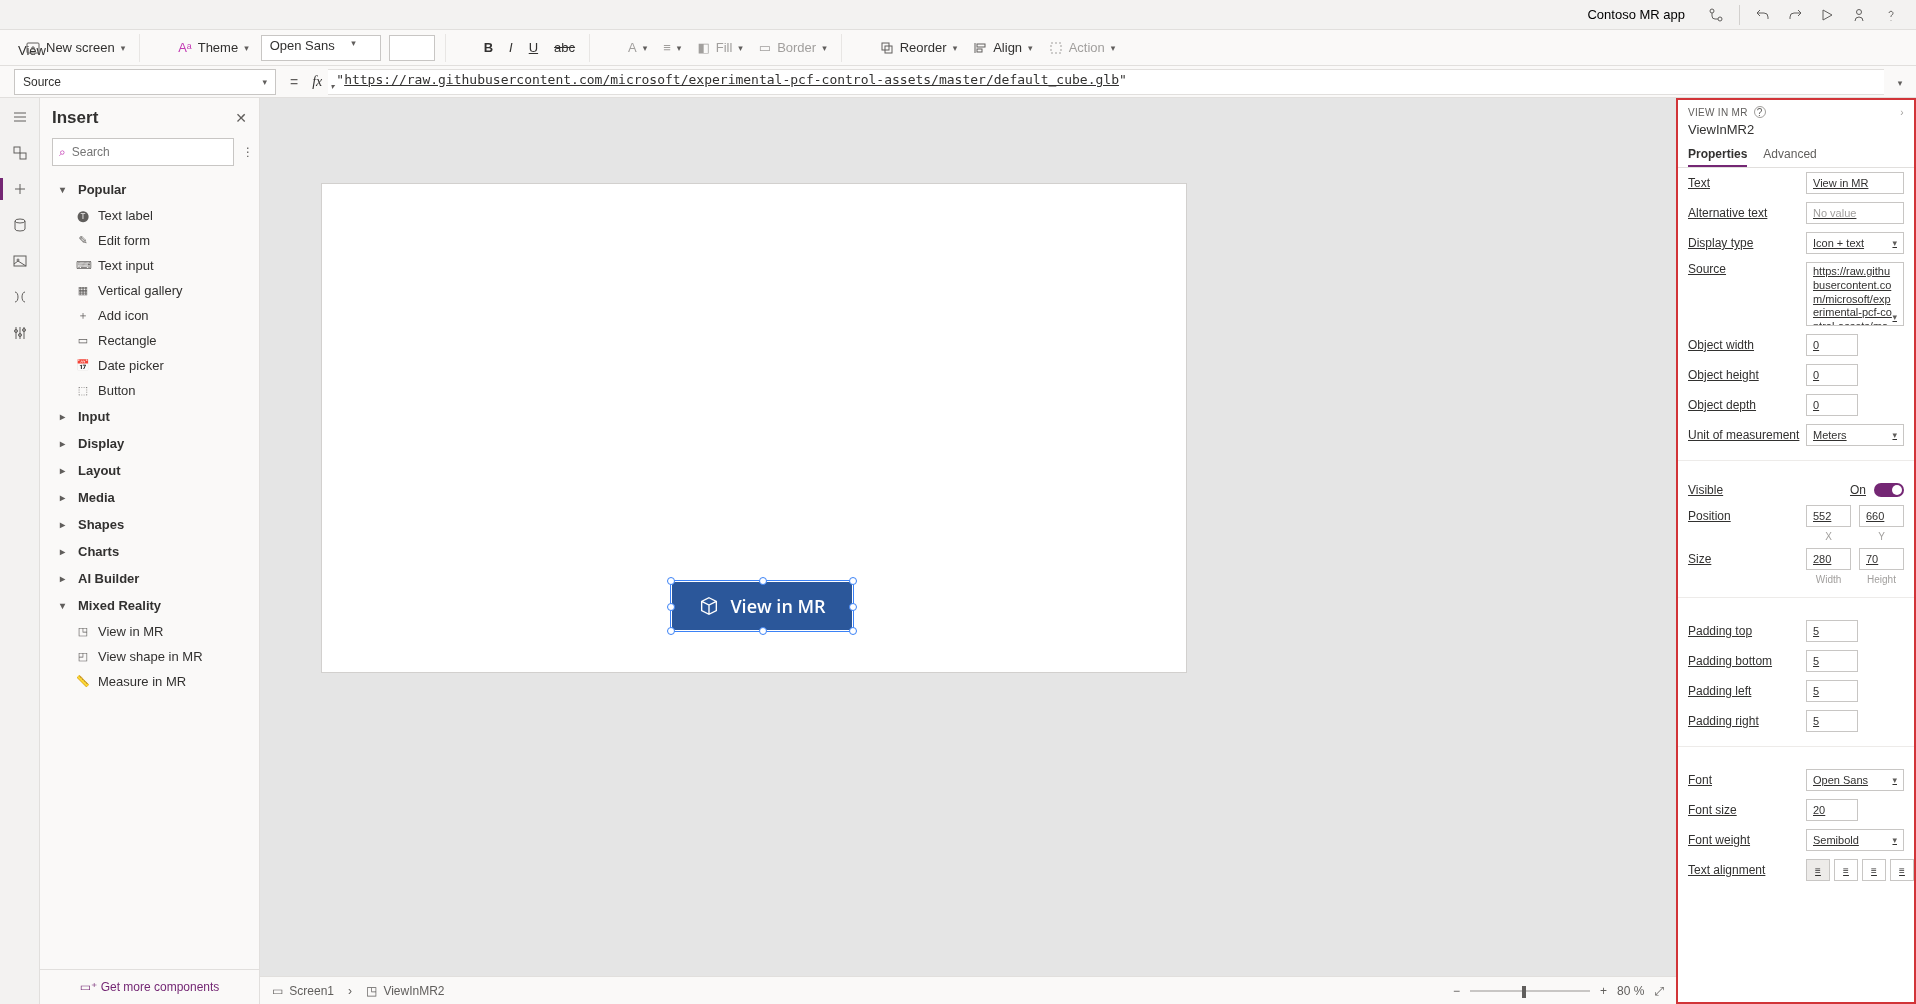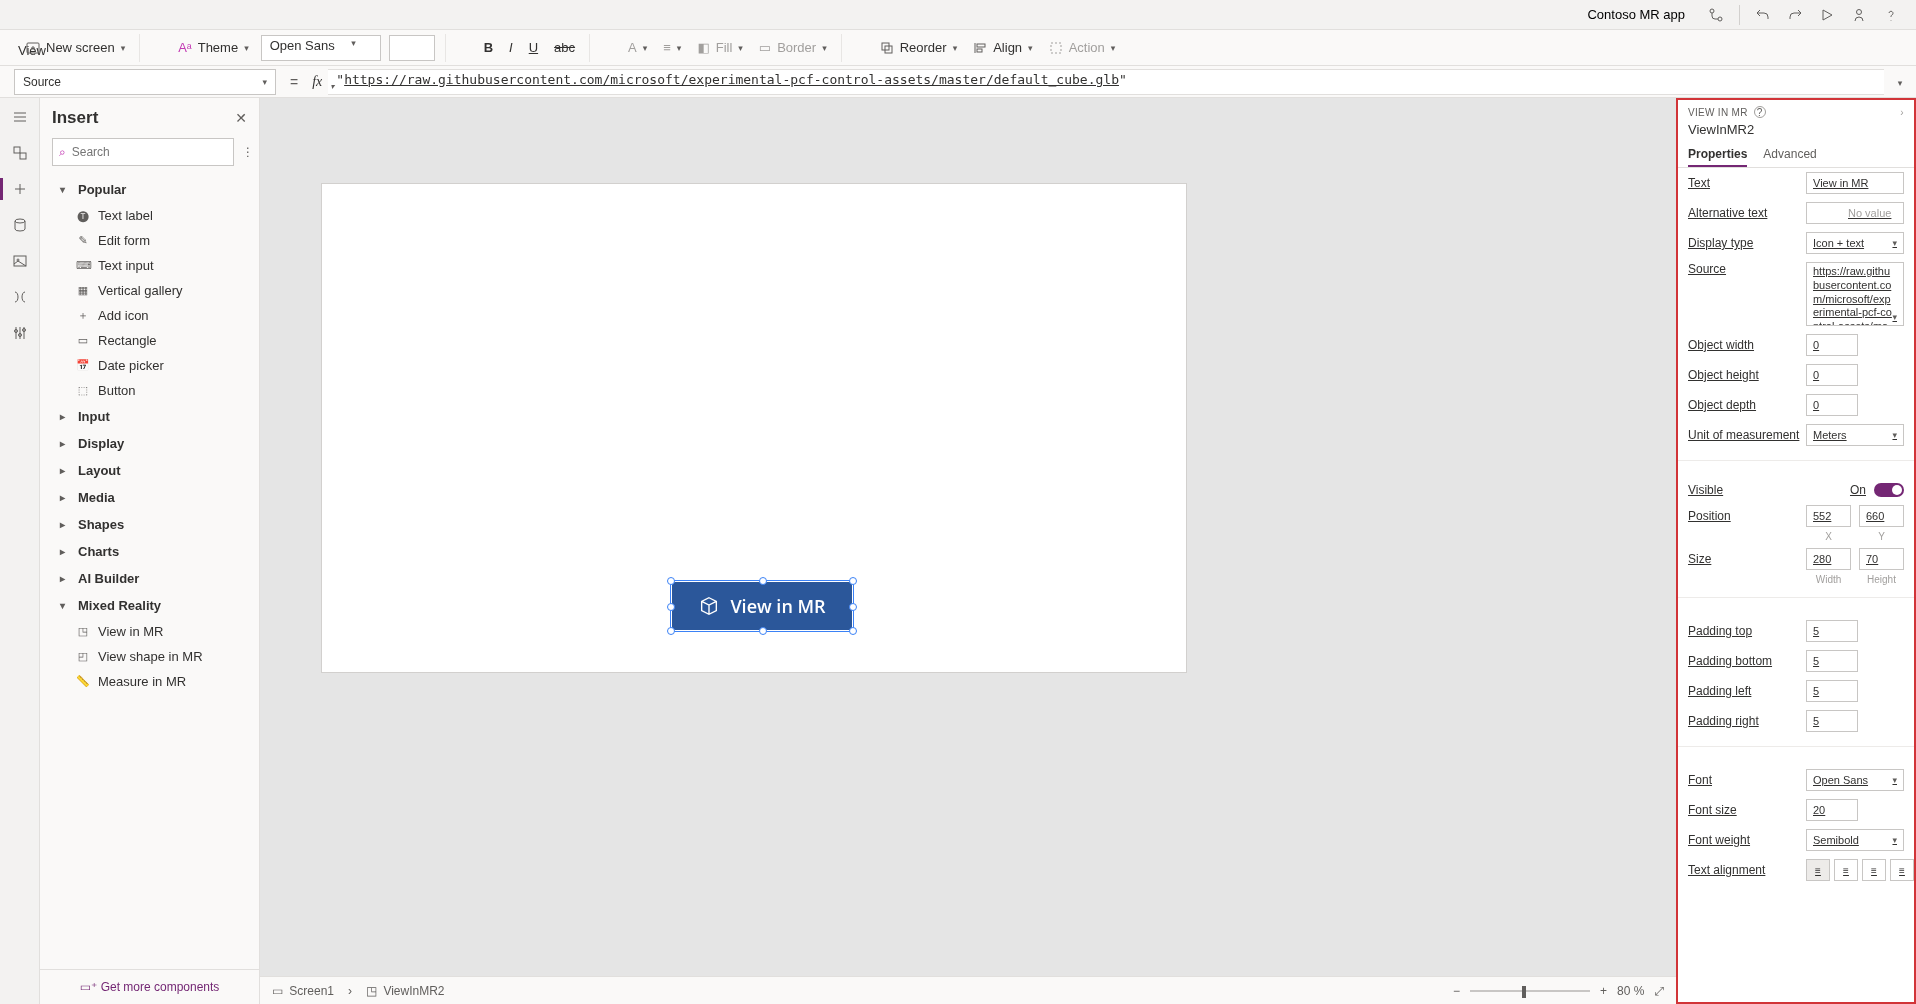--- a/index.html
+++ b/index.html
@@ -77,21 +77,21 @@
 .prop-row.divider-top { border-top: 1px solid #edebe9; margin-top: 10px; padding-top: 22px; }
 .prop-label { flex: 0 0 118px; }
 .prop-field { flex: 1; height: 22px; border: 1px solid #c8c6c4; padding: 2px 6px; font-size: 11px; background: #fff; display: flex; align-items: center; justify-content: space-between; }
 .prop-field.small { width: 52px; flex: 0 0 52px; }
 .prop-field.num { background: #fff; }
 .prop-field-pair { display: flex; gap: 8px; flex: 1; }
 .prop-sublabel { font-size: 10px; color: #a19f9d; text-align: center; }
 .sublabel-row { display: flex; padding: 0 10px 2px 128px; gap: 8px; }
 .sublabel-row div { flex: 1; }
 .multiline { height: 64px !important; align-items: flex-start; line-height: 1.25; font-size: 11px; overflow: hidden; }
-.placeholder { color: #a19f9d; margin-left: 35px; }
+.placeholder { color: #a19f9d; }
 .toggle { width: 30px; height: 14px; border-radius: 8px; background: #742774; position: relative; }
 .toggle::after { content: ""; position: absolute; right: 2px; top: 2px; width: 10px; height: 10px; border-radius: 50%; background: #fff; }
 .toggle-row { display: flex; align-items: center; gap: 8px; justify-content: flex-end; flex: 1; }
 .align-btns { display: flex; gap: 4px; }
 .align-btn { width: 24px; height: 22px; border: 1px solid #c8c6c4; display: flex; align-items: center; justify-content: center; font-size: 10px; background: #fff; cursor: pointer; }
 .align-btn.sel { background: #edebe9; }
 
 svg { display: block; }
 </style>
 </head>

